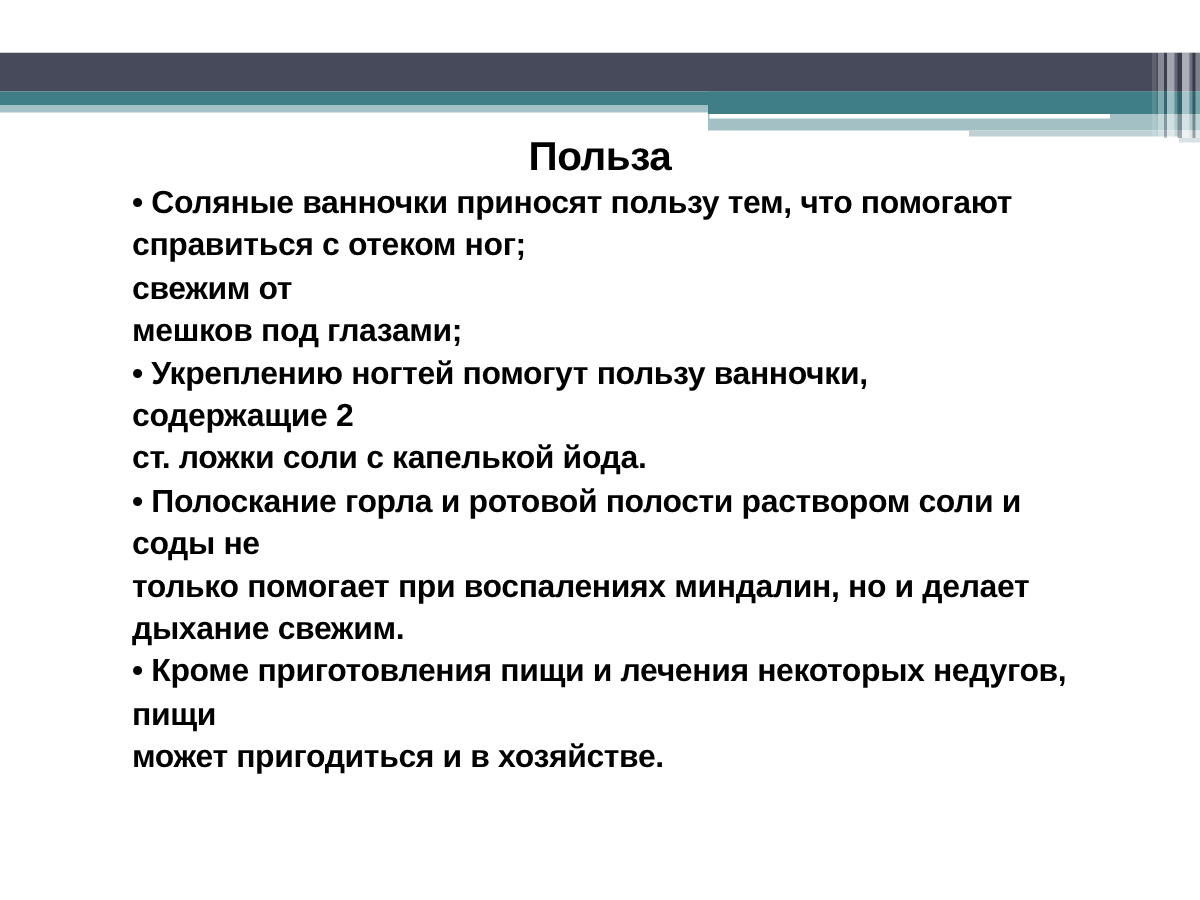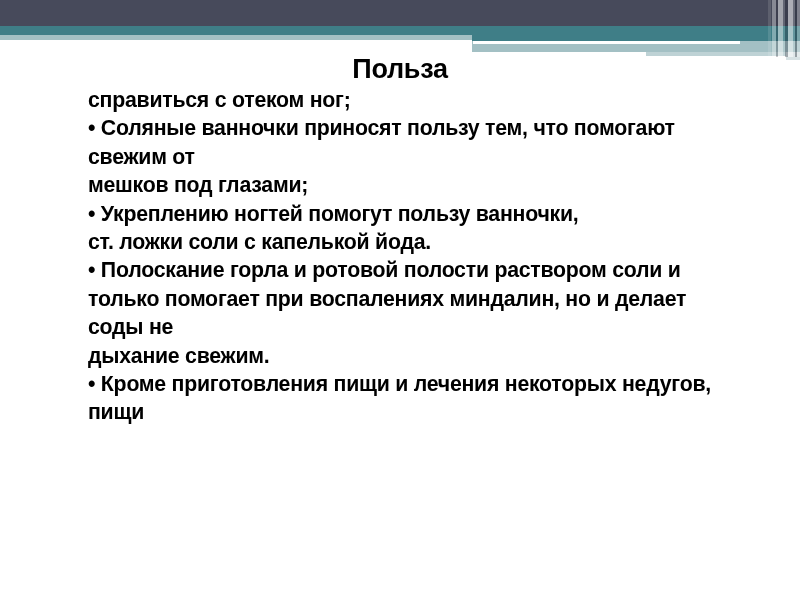--- a/index.html
+++ b/index.html
@@ -9,20 +9,21 @@
   }
   .slide {
     position: relative;
     width: 800px;
     height: 520px;
     background: #ffffff;
     overflow: hidden;
     font-family: "Liberation Sans", sans-serif;
     font-weight: bold;
     color: #000000;
+    margin-top: 35px;
   }
   .abs { position: absolute; }
 
   
   .band-dark   { left: 0;   top: 0;    width: 800px; height: 26px; }
   .band-teal   { left: 0;   top: 26px; width: 800px; height: 9.5px; }
   .band-pale-left { left: 0; top: 35px; width: 472px; height: 4.5px; }
   .block-teal-right { left: 472px; top: 26px; width: 328px; height: 14.5px; }
   .block-pale-right { left: 472px; top: 40.5px; width: 328px; height: 11.5px; }
   .stripe-white { left: 473px; top: 40.5px; width: 267px; height: 3.2px; background: #ffffff; }
@@ -87,27 +88,29 @@
     <div class="vs6"></div>
     <div class="vs7"></div>
     <div class="vs8"></div>
     <div class="vs9"></div>
     <div class="vs10"></div>
   </div>
 
   <div class="abs title">Польза</div>
 
   <div class="abs body-text">
+    <div class="line">• Соляные ванночки приносят пользу тем, что помогают</div>
     <div class="line">справиться с отеком ног;</div>
-    <div class="line">• Соляные ванночки приносят пользу тем, что помогают</div>
     <div class="line">свежим от</div>
     <div class="line">мешков под глазами;</div>
     <div class="line">• Укреплению ногтей помогут пользу ванночки,</div>
+    <div class="line">содержащие 2</div>
     <div class="line">ст. ложки соли с капелькой йода.</div>
     <div class="line">• Полоскание горла и ротовой полости раствором соли и</div>
+    <div class="line">соды не</div>
     <div class="line">только помогает при воспалениях миндалин, но и делает</div>
-    <div class="line">соды не</div>
     <div class="line">дыхание свежим.</div>
     <div class="line">• Кроме приготовления пищи и лечения некоторых недугов,</div>
     <div class="line">пищи</div>
+    <div class="line">может пригодиться и в хозяйстве.</div>
   </div>
 
 </div>
 
 </body></html>

